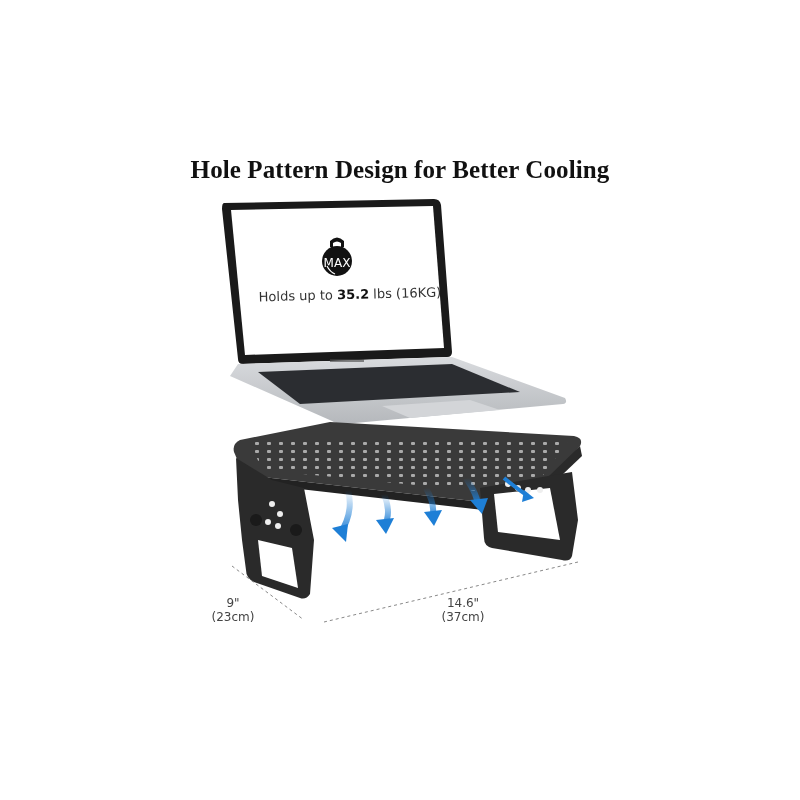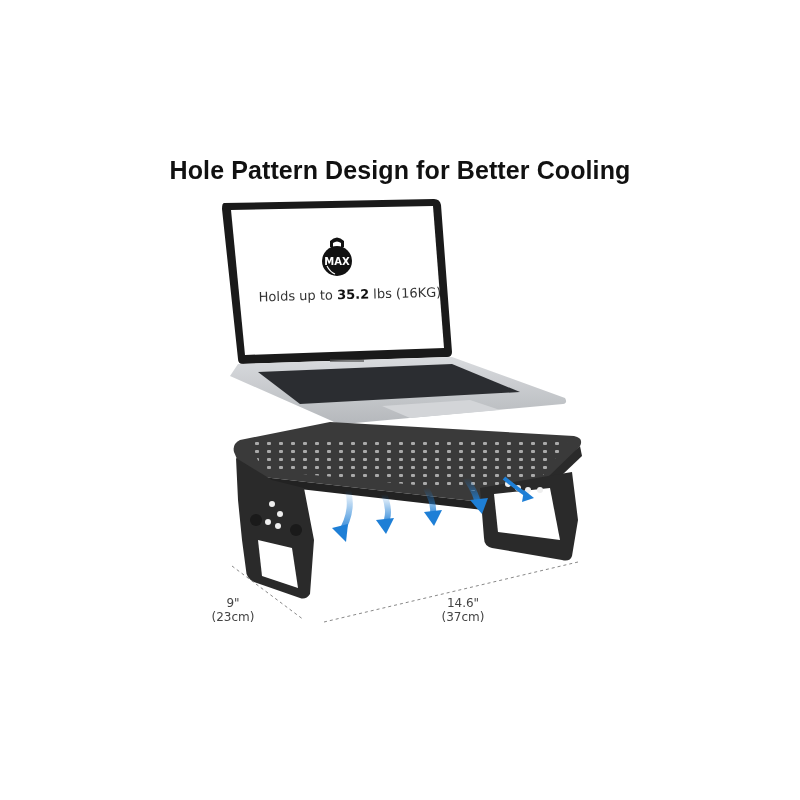--- a/index.html
+++ b/index.html
@@ -1,21 +1,21 @@
 <!DOCTYPE html>
 <html><head>
 <meta charset="utf-8">
 <style>
   html, body { margin:0; padding:0; background:#ffffff; }
   body { width:800px; height:800px; position:relative; overflow:hidden; font-family:"Liberation Sans", sans-serif; }
-  .headline { position:absolute; top:156px; left:0; width:800px; text-align:center; font-family:Liberation Sans, sans-serif; font-weight:bold; font-size:25px; color:#111; letter-spacing:0.1px; }
+  .headline { position:absolute; top:156px; left:0; width:800px; text-align:center; font-family:Liberation Serif, serif; font-weight:bold; font-size:25px; color:#111; letter-spacing:0.1px; }
   .scene { position:absolute; left:0; top:0; width:800px; height:800px; }
   .screen-text { position:absolute; left:240px; top:287px; width:220px; text-align:center; font-family:"DejaVu Sans", sans-serif; font-size:13px; color:#333; transform:rotate(-1.5deg); }
   .screen-text b { color:#111; }
-  .max-label { position:absolute; left:323px; top:256px; width:28px; text-align:center; font-family:"DejaVu Sans", sans-serif; font-weight:bold; font-size:10px; color:#fff; }
+  .max-label { position:absolute; left:323px; top:256px; width:28px; text-align:center; font-family:"DejaVu Sans", sans-serif; font-weight:normal; font-size:12px; color:#fff; }
   .dim { position:absolute; font-family:"DejaVu Sans", sans-serif; font-size:12px; color:#444; text-align:center; line-height:14px; }
   .dim-depth { left:208px; top:596px; width:50px; }
   .dim-width { left:428px; top:596px; width:70px; }
 </style>
 </head>
 <body>
 
 <div class="headline">Hole Pattern Design for Better Cooling</div>
 
 <svg class="scene" viewBox="0 0 800 800" xmlns="http://www.w3.org/2000/svg">

